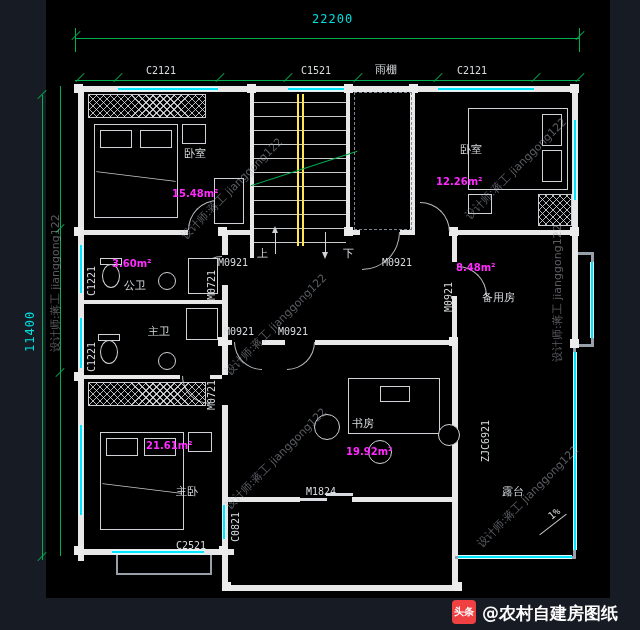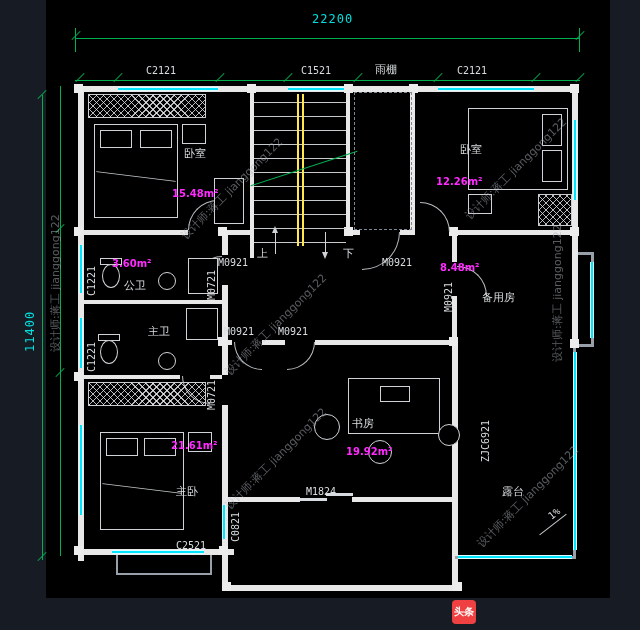--- a/index.html
+++ b/index.html
@@ -223,25 +223,25 @@
   <div class="box round" style="left:314px;top:414px;width:26px;height:26px"></div>
 
   <div class="lbl zh" style="left:184px;top:148px">卧室</div>
   <div class="lbl area" style="left:172px;top:188px">15.48m²</div>
   <div class="lbl zh" style="left:460px;top:144px">卧室</div>
   <div class="lbl area" style="left:436px;top:176px">12.26m²</div>
   <div class="lbl area" style="left:112px;top:258px">3.60m²</div>
   <div class="lbl zh" style="left:124px;top:280px">公卫</div>
   <div class="lbl zh" style="left:148px;top:326px">主卫</div>
   <div class="lbl zh" style="left:482px;top:292px">备用房</div>
-  <div class="lbl area" style="left:440px;top:262px">8.48m²</div>
+  <div class="lbl area" style="left:456px;top:262px">8.48m²</div>
   <div class="lbl zh" style="left:352px;top:418px">书房</div>
   <div class="lbl area" style="left:346px;top:446px">19.92m²</div>
   <div class="lbl zh" style="left:176px;top:486px">主卧</div>
-  <div class="lbl area" style="left:171px;top:440px">21.61m²</div>
+  <div class="lbl area" style="left:146px;top:440px">21.61m²</div>
   <div class="lbl zh" style="left:502px;top:486px">露台</div>
   <div class="lbl" style="left:548px;top:508px;transform:rotate(-38deg)">1%</div>
   <div class="step" style="left:536px;top:524px;width:34px;transform:rotate(-38deg)"></div>
 
   <div class="lbl" style="left:218px;top:257px">M0921</div>
   <div class="lbl" style="left:382px;top:257px">M0921</div>
   <div class="lbl" style="left:224px;top:326px">M0921</div>
   <div class="lbl" style="left:278px;top:326px">M0921</div>
   <div class="lbl v" style="left:443px;top:312px">M0921</div>
   <div class="lbl v" style="left:206px;top:300px">M0721</div>
@@ -256,13 +256,14 @@
 
   <div class="wm v" style="left:48px;top:352px">设计师:蒋工 jianggong122</div>
   <div class="wm d45" style="left:178px;top:232px">设计师:蒋工 jianggong122</div>
   <div class="wm d45" style="left:222px;top:368px">设计师:蒋工 jianggong122</div>
   <div class="wm d45" style="left:222px;top:502px">设计师:蒋工 jianggong122</div>
   <div class="wm v" style="left:550px;top:362px">设计师:蒋工 jianggong122</div>
   <div class="wm d45" style="left:462px;top:212px">设计师:蒋工 jianggong122</div>
   <div class="wm d45" style="left:474px;top:540px">设计师:蒋工 jianggong122</div>
 
   <div id="tt-logo">头条</div>
+  <div id="tt-text">@农村自建房图纸</div>
 </div>
 
 </body></html>

